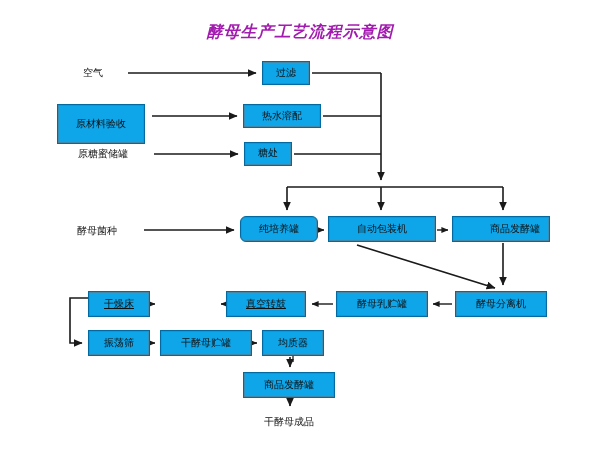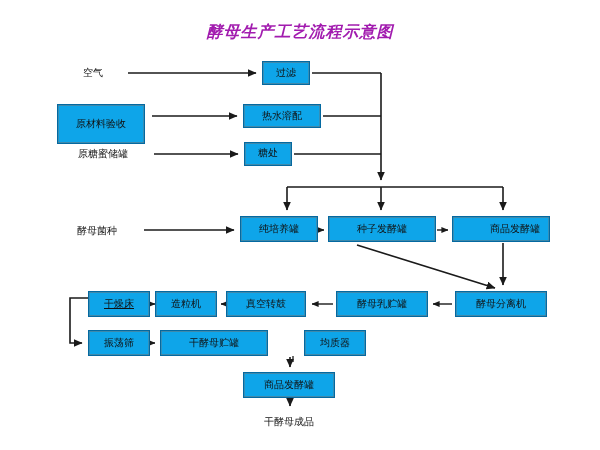--- a/index.html
+++ b/index.html
@@ -99,30 +99,29 @@
   </svg>
 
   <div class="node plain" style="left:62px;top:62px;width:62px;height:22px;">空气</div>
   <div class="node boxed" style="left:262px;top:61px;width:48px;height:24px;">过滤</div>
   <div class="node boxed" style="left:57px;top:104px;width:88px;height:40px;">原材料验收</div>
   <div class="node boxed" style="left:243px;top:104px;width:78px;height:24px;">热水溶配</div>
   <div class="node plain" style="left:57px;top:142px;width:92px;height:24px;">原糖蜜储罐</div>
   <div class="node boxed" style="left:244px;top:142px;width:48px;height:24px;font-family:Liberation Mono, monospace;">糖处</div>
 
   <div class="node plain" style="left:57px;top:219px;width:80px;height:24px;">酵母菌种</div>
-  <div class="node boxed" style="left:240px;top:216px;width:78px;height:26px;">纯培养罐</div>
-  <div class="node boxed" style="left:328px;top:216px;width:108px;height:26px;">种子发酵罐</div>
+  <div class="node boxed" style="left:240px;top:216px;width:78px;height:26px;border-radius:6px;">纯培养罐</div>
+  <div class="node boxed" style="left:328px;top:216px;width:108px;height:26px;">自动包装机</div>
   <div class="node boxed" style="left:452px;top:216px;width:98px;height:26px;padding-left:28px;">商品发酵罐</div>
 
   <div class="node boxed" style="left:455px;top:291px;width:92px;height:26px;">酵母分离机</div>
   <div class="node boxed" style="left:336px;top:291px;width:92px;height:26px;">酵母乳贮罐</div>
-  <div class="node boxed" style="left:226px;top:291px;width:80px;height:26px;">真空转鼓</div>
-  <div class="node boxed" style="left:155px;top:291px;width:62px;height:26px;">造粒机</div>
+  <div class="node boxed" style="left:226px;top:291px;width:80px;height:26px;text-decoration:underline;">真空转鼓</div>
   <div class="node boxed" style="left:88px;top:291px;width:62px;height:26px;text-decoration:underline;">干燥床</div>
 
   <div class="node boxed" style="left:88px;top:330px;width:62px;height:26px;">振荡筛</div>
-  <div class="node boxed" style="left:160px;top:330px;width:108px;height:26px;">干酵母贮罐</div>
-  <div class="node boxed" style="left:262px;top:330px;width:62px;height:26px;margin-left:42px;">均质器</div>
+  <div class="node boxed" style="left:160px;top:330px;width:92px;height:26px;">干酵母贮罐</div>
+  <div class="node boxed" style="left:262px;top:330px;width:62px;height:26px;">均质器</div>
 
   <div class="node boxed" style="left:243px;top:372px;width:92px;height:26px;">商品发酵罐</div>
   <div class="node plain" style="left:243px;top:410px;width:92px;height:24px;">干酵母成品</div>
 
 </div>
 
 </body></html>

